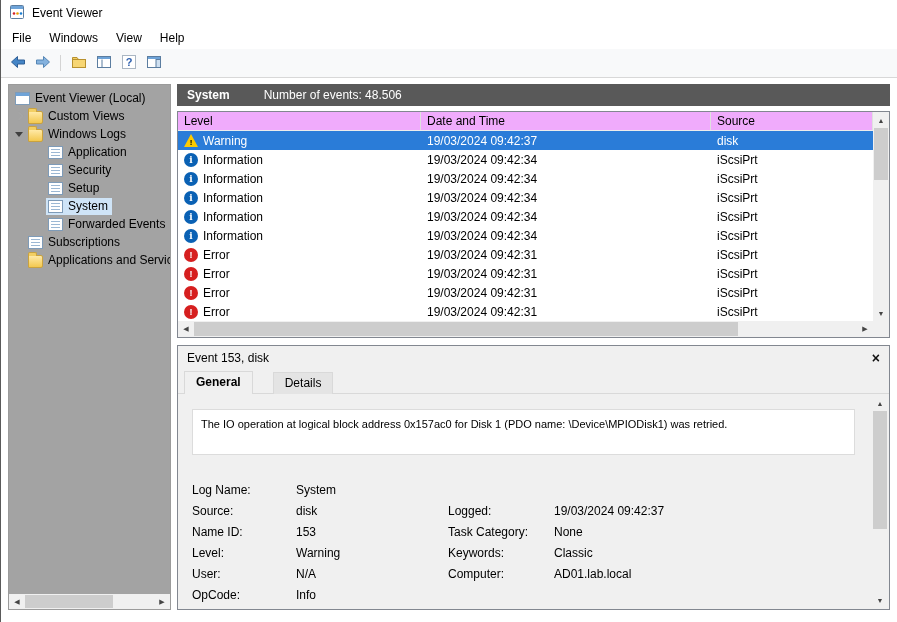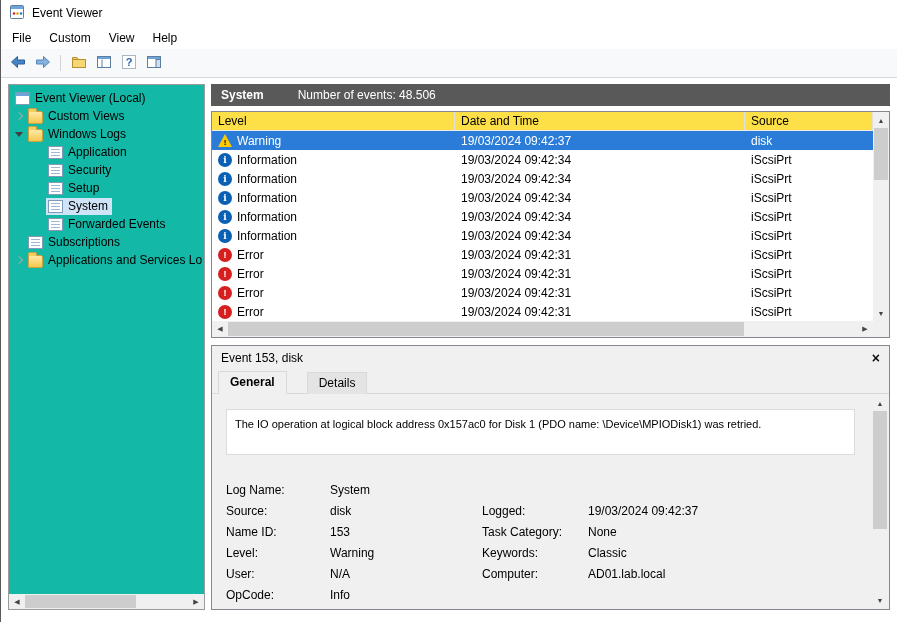--- a/index.html
+++ b/index.html
@@ -17,21 +17,21 @@
   .menu-item { padding:2px 9px; cursor:default; }
   .toolbar { height:29px; flex:none; display:flex; align-items:center; gap:2px; padding-left:5px;
              background:#f8f9fa; border-bottom:1px solid #d8d8d8; }
   .tbtn { width:23px; height:23px; display:flex; align-items:center; justify-content:center; }
   .tsep { width:1px; height:16px; background:#d4d4d4; margin:0 4px; }
 
   
   .content { flex:1; min-height:0; display:flex; gap:6px; padding:6px 7px 12px 7px; }
 
   
-  .tree-panel { width:197px; flex:none; border:1px solid #9b9b9b; background:#14b8a6; display:flex; flex-direction:column; }
+  .tree-panel { width:163px; flex:none; border:1px solid #9b9b9b; background:#a3a3a3; display:flex; flex-direction:column; }
   .tree-items { flex:1; min-height:0; overflow:hidden; padding-top:4px; }
   .tree-item { height:18px; display:flex; align-items:center; white-space:nowrap; }
   .tree-item.lv0 { padding-left:4px; }
   .tree-item.lv1 { padding-left:3px; }
   .tree-item.lv2 { padding-left:23px; }
   .hl { display:flex; align-items:center; height:17px; padding:0 4px 0 1px; }
   .tree-item.selected .hl { background:#cfe4f7; }
   .twisty { width:14px; height:14px; flex:none; position:relative; }
   .twisty.collapsed::before { content:''; position:absolute; left:4px; top:4px; width:5px; height:5px;
     border-top:1px solid #a6a6a6; border-right:1px solid #a6a6a6; transform:rotate(45deg); }
@@ -48,21 +48,21 @@
   .tico.root::before { content:''; position:absolute; left:0; right:0; top:0; height:3px; background:#6ea3d8; }
 
   
   .main-panel { flex:1; min-width:0; display:flex; flex-direction:column; }
   .log-header { height:22px; flex:none; background:#595959; color:#fff; display:flex; align-items:center;
     padding:0 10px; margin-bottom:5px; }
   .log-title { font-weight:bold; margin-right:34px; }
 
   
   .events-table { height:227px; flex:none; border:1px solid #828790; position:relative; background:#fff; margin-bottom:7px; }
-  .thead { position:absolute; top:0; left:0; right:16px; height:19px; display:flex; border-bottom:1px solid #ececec; background:#fde047; }
+  .thead { position:absolute; top:0; left:0; right:16px; height:19px; display:flex; border-bottom:1px solid #ececec; background:#f0abfc; }
   .th { line-height:18px; padding-left:6px; border-right:1px solid #e0e0e0; overflow:hidden; white-space:nowrap; }
   .col-level { width:243px; flex:none; }
   .col-date  { width:290px; flex:none; }
   .col-source{ flex:1; min-width:0; }
   .tbody { position:absolute; top:19px; left:0; right:16px; bottom:16px; overflow:hidden; }
   .trow { height:19px; display:flex; align-items:center; white-space:nowrap; }
   .trow .td { padding-left:6px; height:19px; display:flex; align-items:center; overflow:hidden; }
   .trow.selected { background:#2a7cd8; color:#fff; }
   .evicon { width:14px; height:14px; border-radius:50%; margin-right:5px; flex:none;
     display:flex; align-items:center; justify-content:center; color:#fff; }
@@ -125,21 +125,21 @@
           <circle cx="5" cy="9.5" r="1.3" fill="#d2232a"></circle>
           <circle cx="8.5" cy="9.5" r="1.3" fill="#e8a000"></circle>
           <circle cx="12" cy="9.5" r="1.3" fill="#1a7fd4"></circle>
         </svg>
     </span>
     <span class="title-text">Event Viewer</span>
   </div>
 
   <div class="menubar">
     <span class="menu-item">File</span>
-    <span class="menu-item">Custom</span>
+    <span class="menu-item">Windows</span>
     <span class="menu-item">View</span>
     <span class="menu-item">Help</span>
   </div>
 
   <div class="toolbar">
     <span class="tbtn">
       <span><svg width="16" height="16" viewBox="0 0 16 16">
             <path d="M1.5 8 L7.5 2.5 V6 H14.5 V10 H7.5 V13.5 Z" fill="#4585c6" stroke="#2f5f96"></path>
           </svg></span>
     </span>

